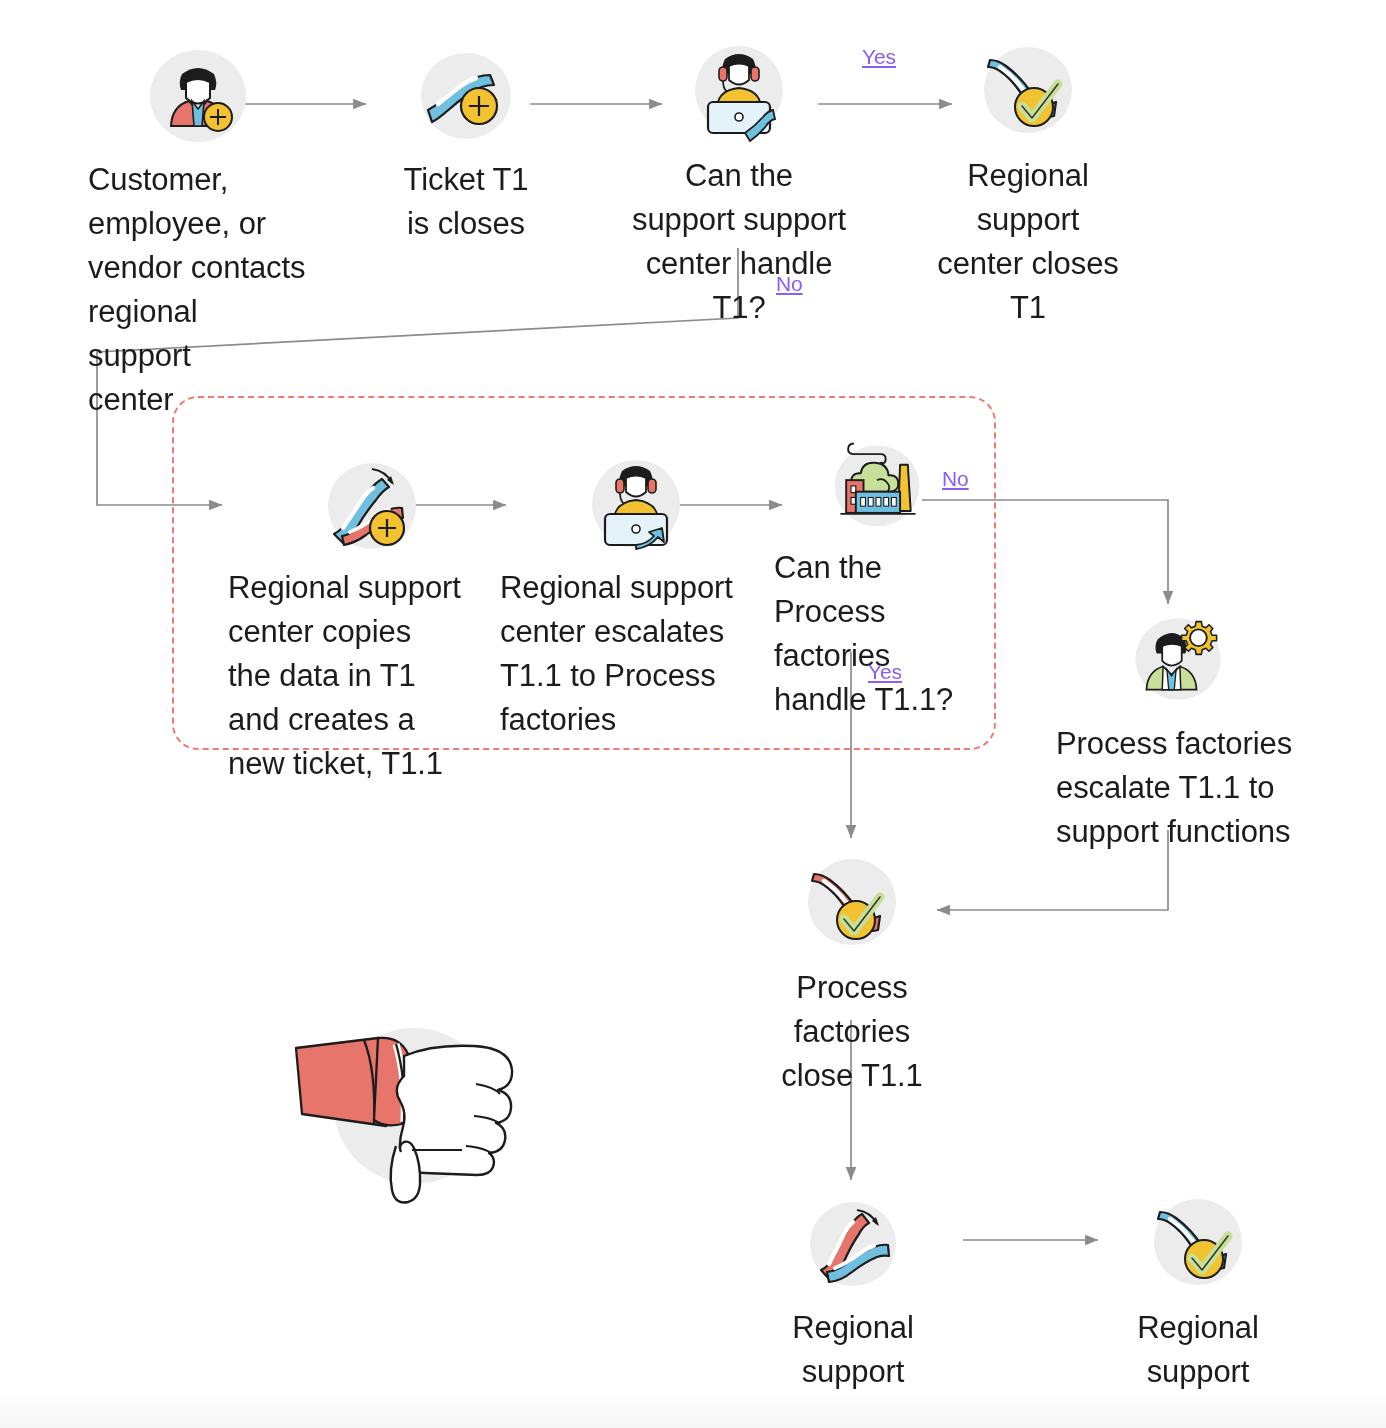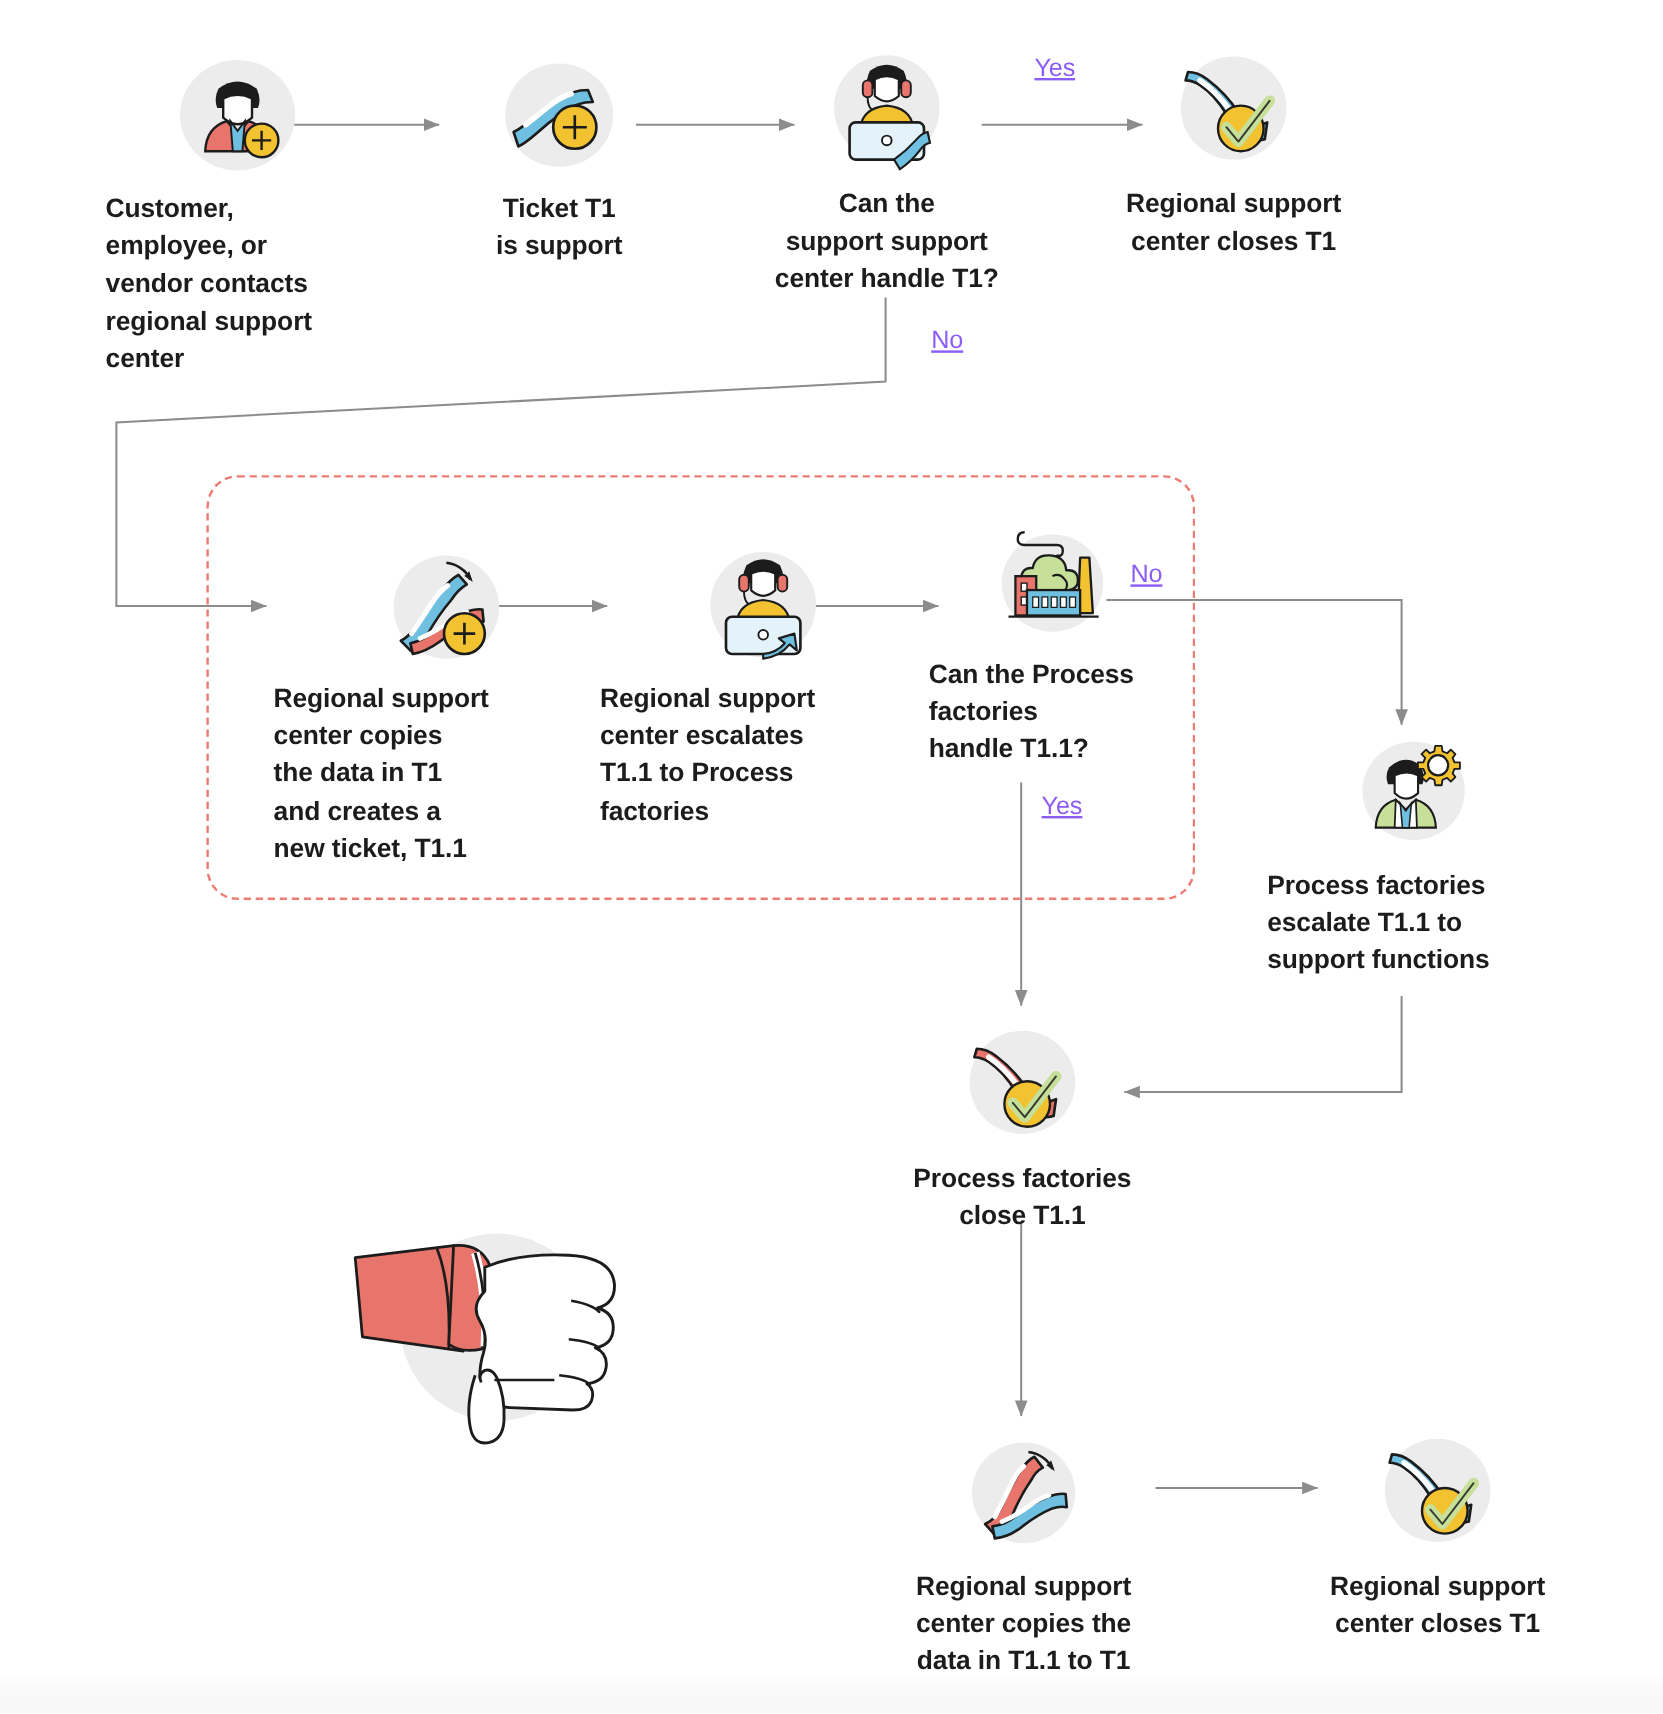--- a/index.html
+++ b/index.html
@@ -30,26 +30,25 @@
   }
   .node .icon-wrap {
     width: 104px;
     height: 104px;
     display: flex;
     align-items: center;
     justify-content: center;
   }
   .node .caption {
     margin-top: 10px;
-    font-size: 22px;
+    font-size: 31px;
     line-height: 1.42;
     color: #1c1c1c;
     letter-spacing: -0.1px;
     white-space: pre-line;
-    font-weight: bold;
   }
   .cap-left   { text-align: left; align-self: flex-start; }
   .cap-center { text-align: center; }
   .edge-label {
     position: absolute;
     font-size: 21px;
     color: #8b5cf6;
     letter-spacing: -0.1px;
     line-height: 1;
     text-decoration: underline;
@@ -132,21 +131,21 @@
     <div class="icon-wrap">
       <svg width="104" height="104" viewBox="0 0 104 104">
         <ellipse cx="52" cy="52" rx="45" ry="43" fill="#ececec"></ellipse>
         <path d="M14,66 q6,-3 13,-9 q11,-10 24,-18 q12,-8 25,-8 l4,10 q-13,0 -24,8 q-13,9 -24,19 q-8,7 -14,10z" fill="#6fc0e0" stroke="#1c1c1c" stroke-width="2.2" stroke-linejoin="round"></path>
         <path d="M24,60 q10,-8 20,-16 q9,-7 18,-10" stroke="#ffffff" stroke-width="4.5" fill="none" stroke-linecap="round"></path>
         <circle cx="65" cy="62" r="18" fill="#f2c230" stroke="#1c1c1c" stroke-width="2.2"></circle>
         <path d="M65,52 L65,72 M55,62 L75,62" stroke="#1c1c1c" stroke-width="2.2"></path>
       </svg>
     </div>
     <div class="caption cap-center">Ticket T1
-is support</div>
+is closes</div>
   </div>
 
   <div class="node" style="left:630px; top:40px; width:218px;">
     <div class="icon-wrap">
       <svg width="104" height="104" viewBox="0 0 104 104">
         <ellipse cx="52" cy="50" rx="44" ry="44" fill="#ececec"></ellipse>
         <path d="M38,19 q14,-10 28,0 q4,8 2,15 l-32,0 q-2,-7 2,-15z" fill="#1c1c1c"></path>
         <path d="M42,26 q10,-5 20,0 l0,14 q-10,9 -20,0z" fill="#ffffff" stroke="#1c1c1c" stroke-width="1.8"></path>
         <rect x="32" y="27" width="8" height="14" rx="4" fill="#e8756b" stroke="#1c1c1c" stroke-width="1.6"></rect>
         <rect x="64" y="27" width="8" height="14" rx="4" fill="#e8756b" stroke="#1c1c1c" stroke-width="1.6"></rect>

